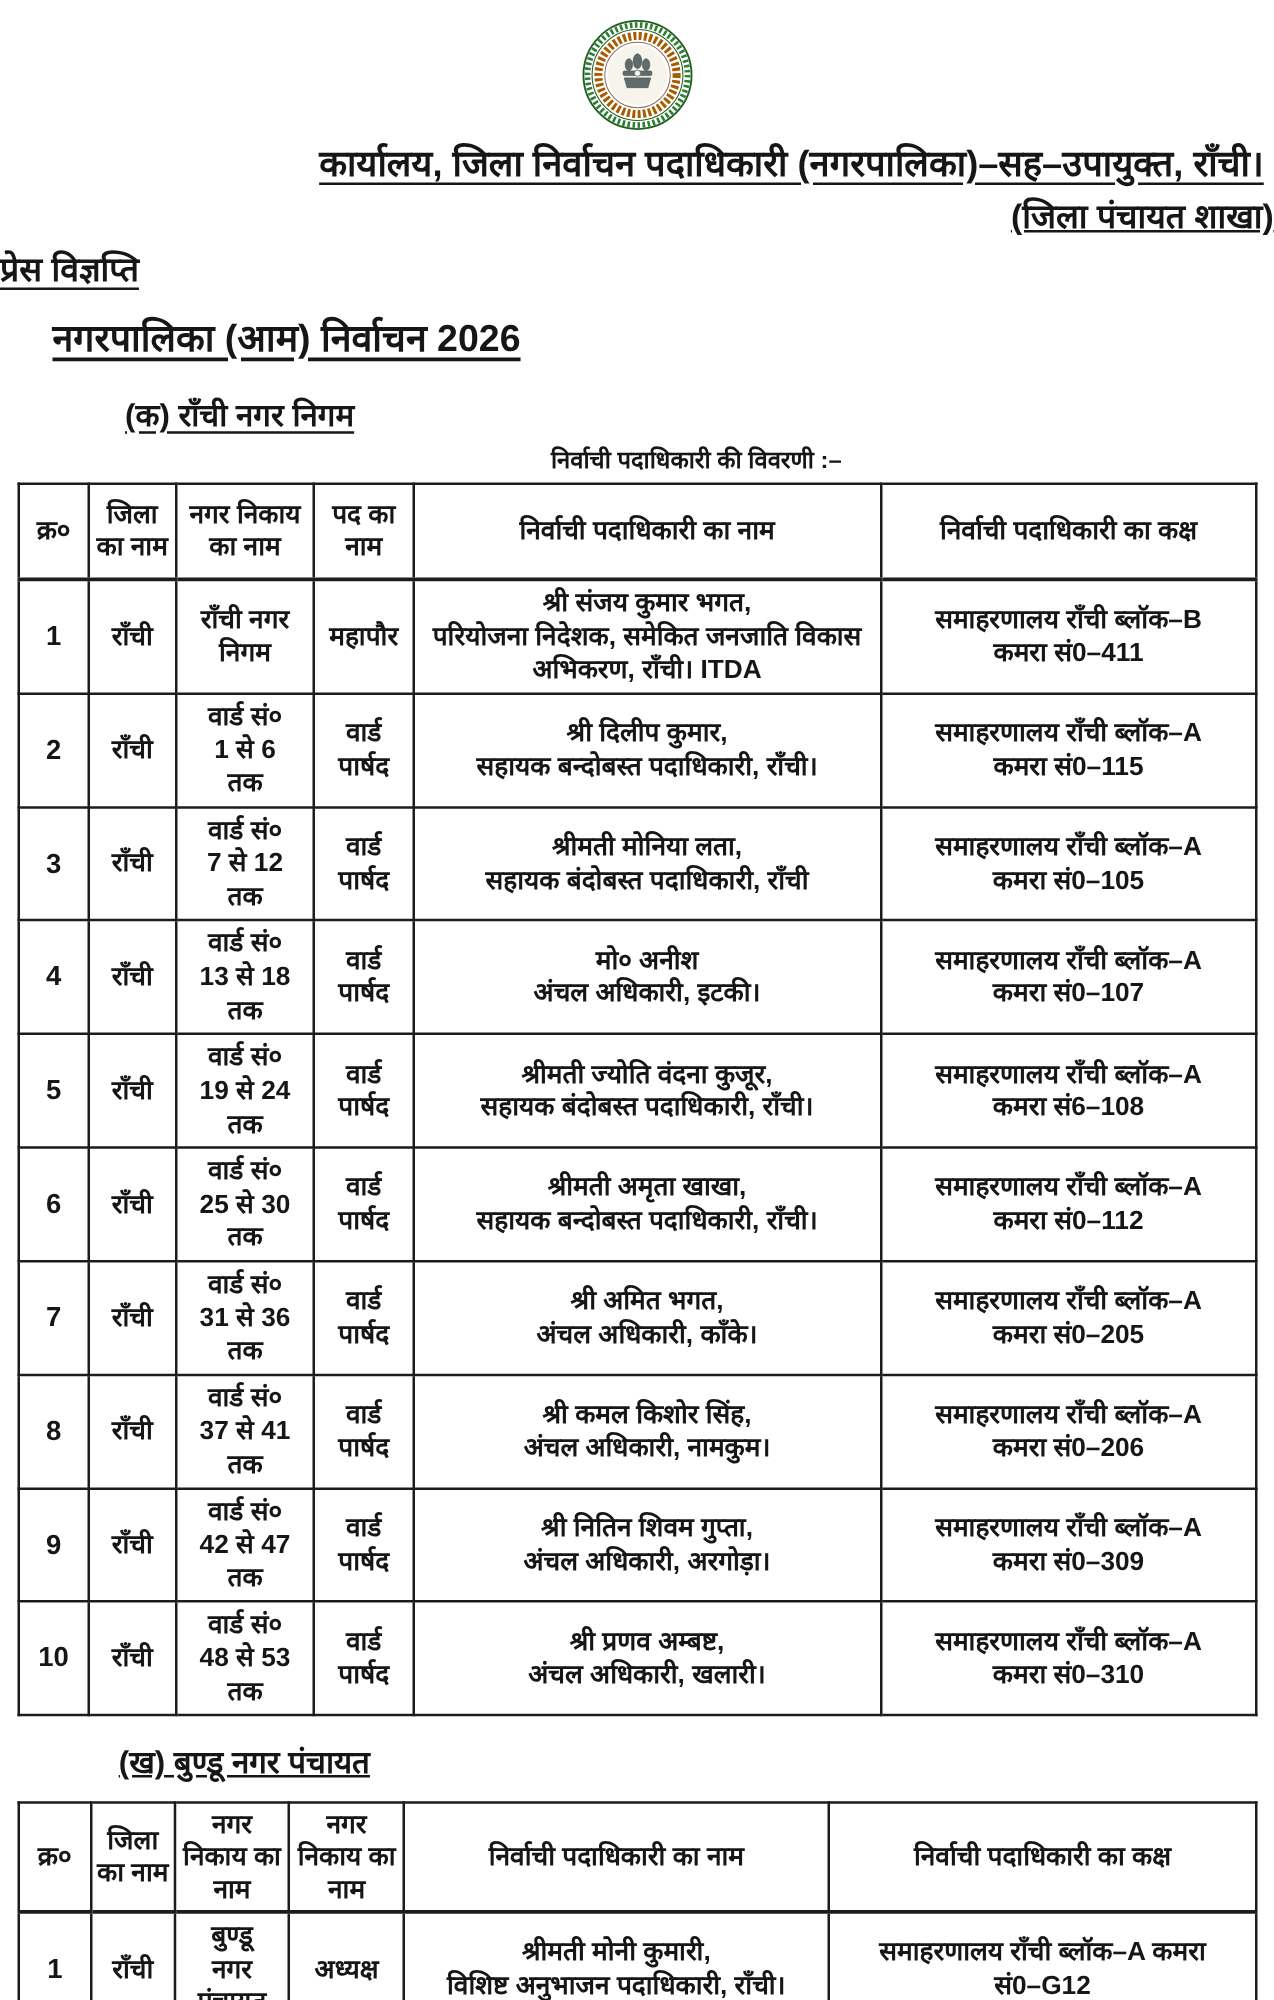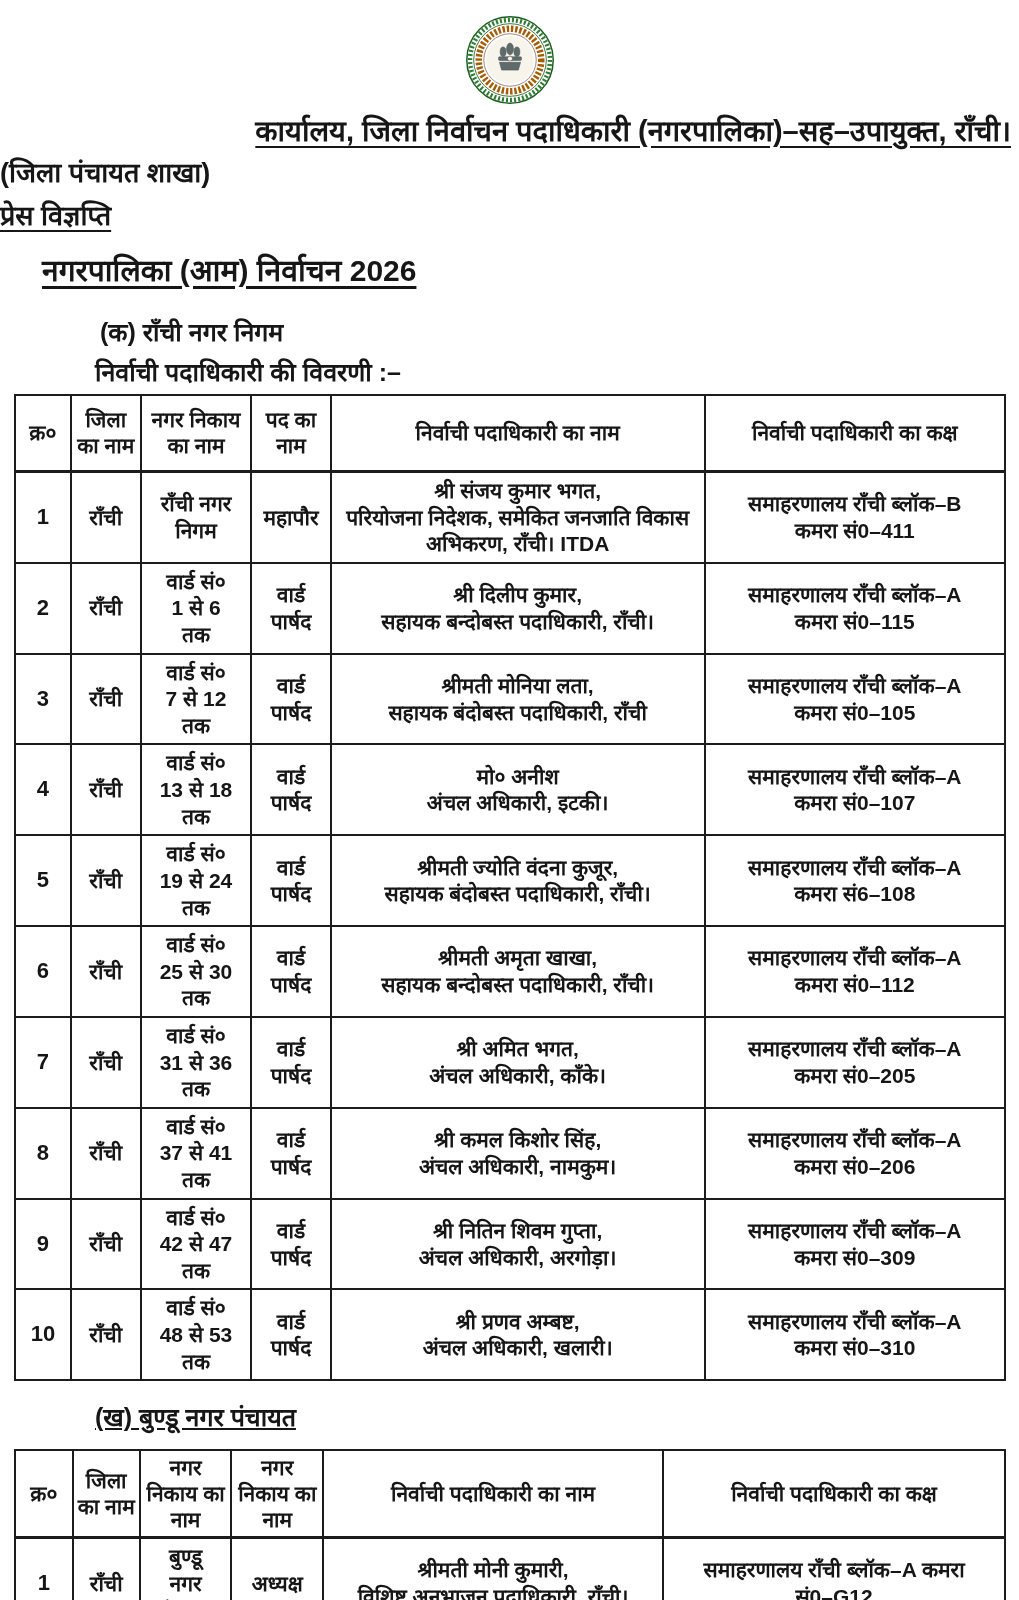--- a/index.html
+++ b/index.html
@@ -4,27 +4,27 @@
 <style>
   html,body{margin:0;padding:0;}
   body{
     width:1019px;height:1600px;overflow:hidden;
     background:#ffffff;color:#161616;
     font-family:"Liberation Sans","DejaVu Sans",sans-serif;
   }
   .page{width:1019px;box-sizing:border-box;padding-top:14px;}
   .logo-wrap{display:flex;justify-content:center;margin-bottom:4px;}
   .h1{font-size:29px;font-weight:700;text-align:right;text-decoration:underline;text-underline-offset:5px;margin:2px 8px 4px 8px;}
-  .h2{font-size:27px;font-weight:700;text-align:left;margin:4px 0;}
+  .h2{font-size:27px;font-weight:700;text-align:right;margin:4px 0;text-decoration:underline;}
   .h3{font-size:27px;font-weight:700;text-decoration:underline;text-underline-offset:5px;margin:6px 0 8px 0;}
   .h4{font-size:30px;font-weight:700;text-decoration:underline;text-underline-offset:5px;margin:8px 0 14px 42px;display:inline-block;}
   .h4-row{margin:0;}
   .sec-head{font-size:25px;font-weight:700;margin:10px 0 2px 100px;}
-  .sec-head.ul{text-underline-offset:4px;display:inline-block;}
-  .sec-sub{font-size:25px;font-weight:700;margin:4px 0 6px 95px;}
+  .sec-head.ul{text-decoration:underline;text-underline-offset:4px;display:inline-block;}
+  .sec-sub{font-size:19px;font-weight:700;margin:4px 0 6px 95px;text-align:center;}
   table{border-collapse:collapse;table-layout:fixed;margin:0 12px 0 14px;width:992px;}
   th,td{border:2px solid #1c1c1c;text-align:center;vertical-align:middle;
         font-weight:600;font-size:21px;line-height:1.22;padding:4px 3px;}
   th{font-weight:700;height:66px;}
   thead th{border-bottom-width:3px;}
   td div{margin:1px 0;}
   .tbl-a td{height:72px;}
   .tbl-b td{height:80px;}
   .tbl-a th:nth-child(1),.tbl-a td:nth-child(1){width:5.1%;}
   .tbl-a th:nth-child(2),.tbl-a td:nth-child(2){width:6.6%;}

